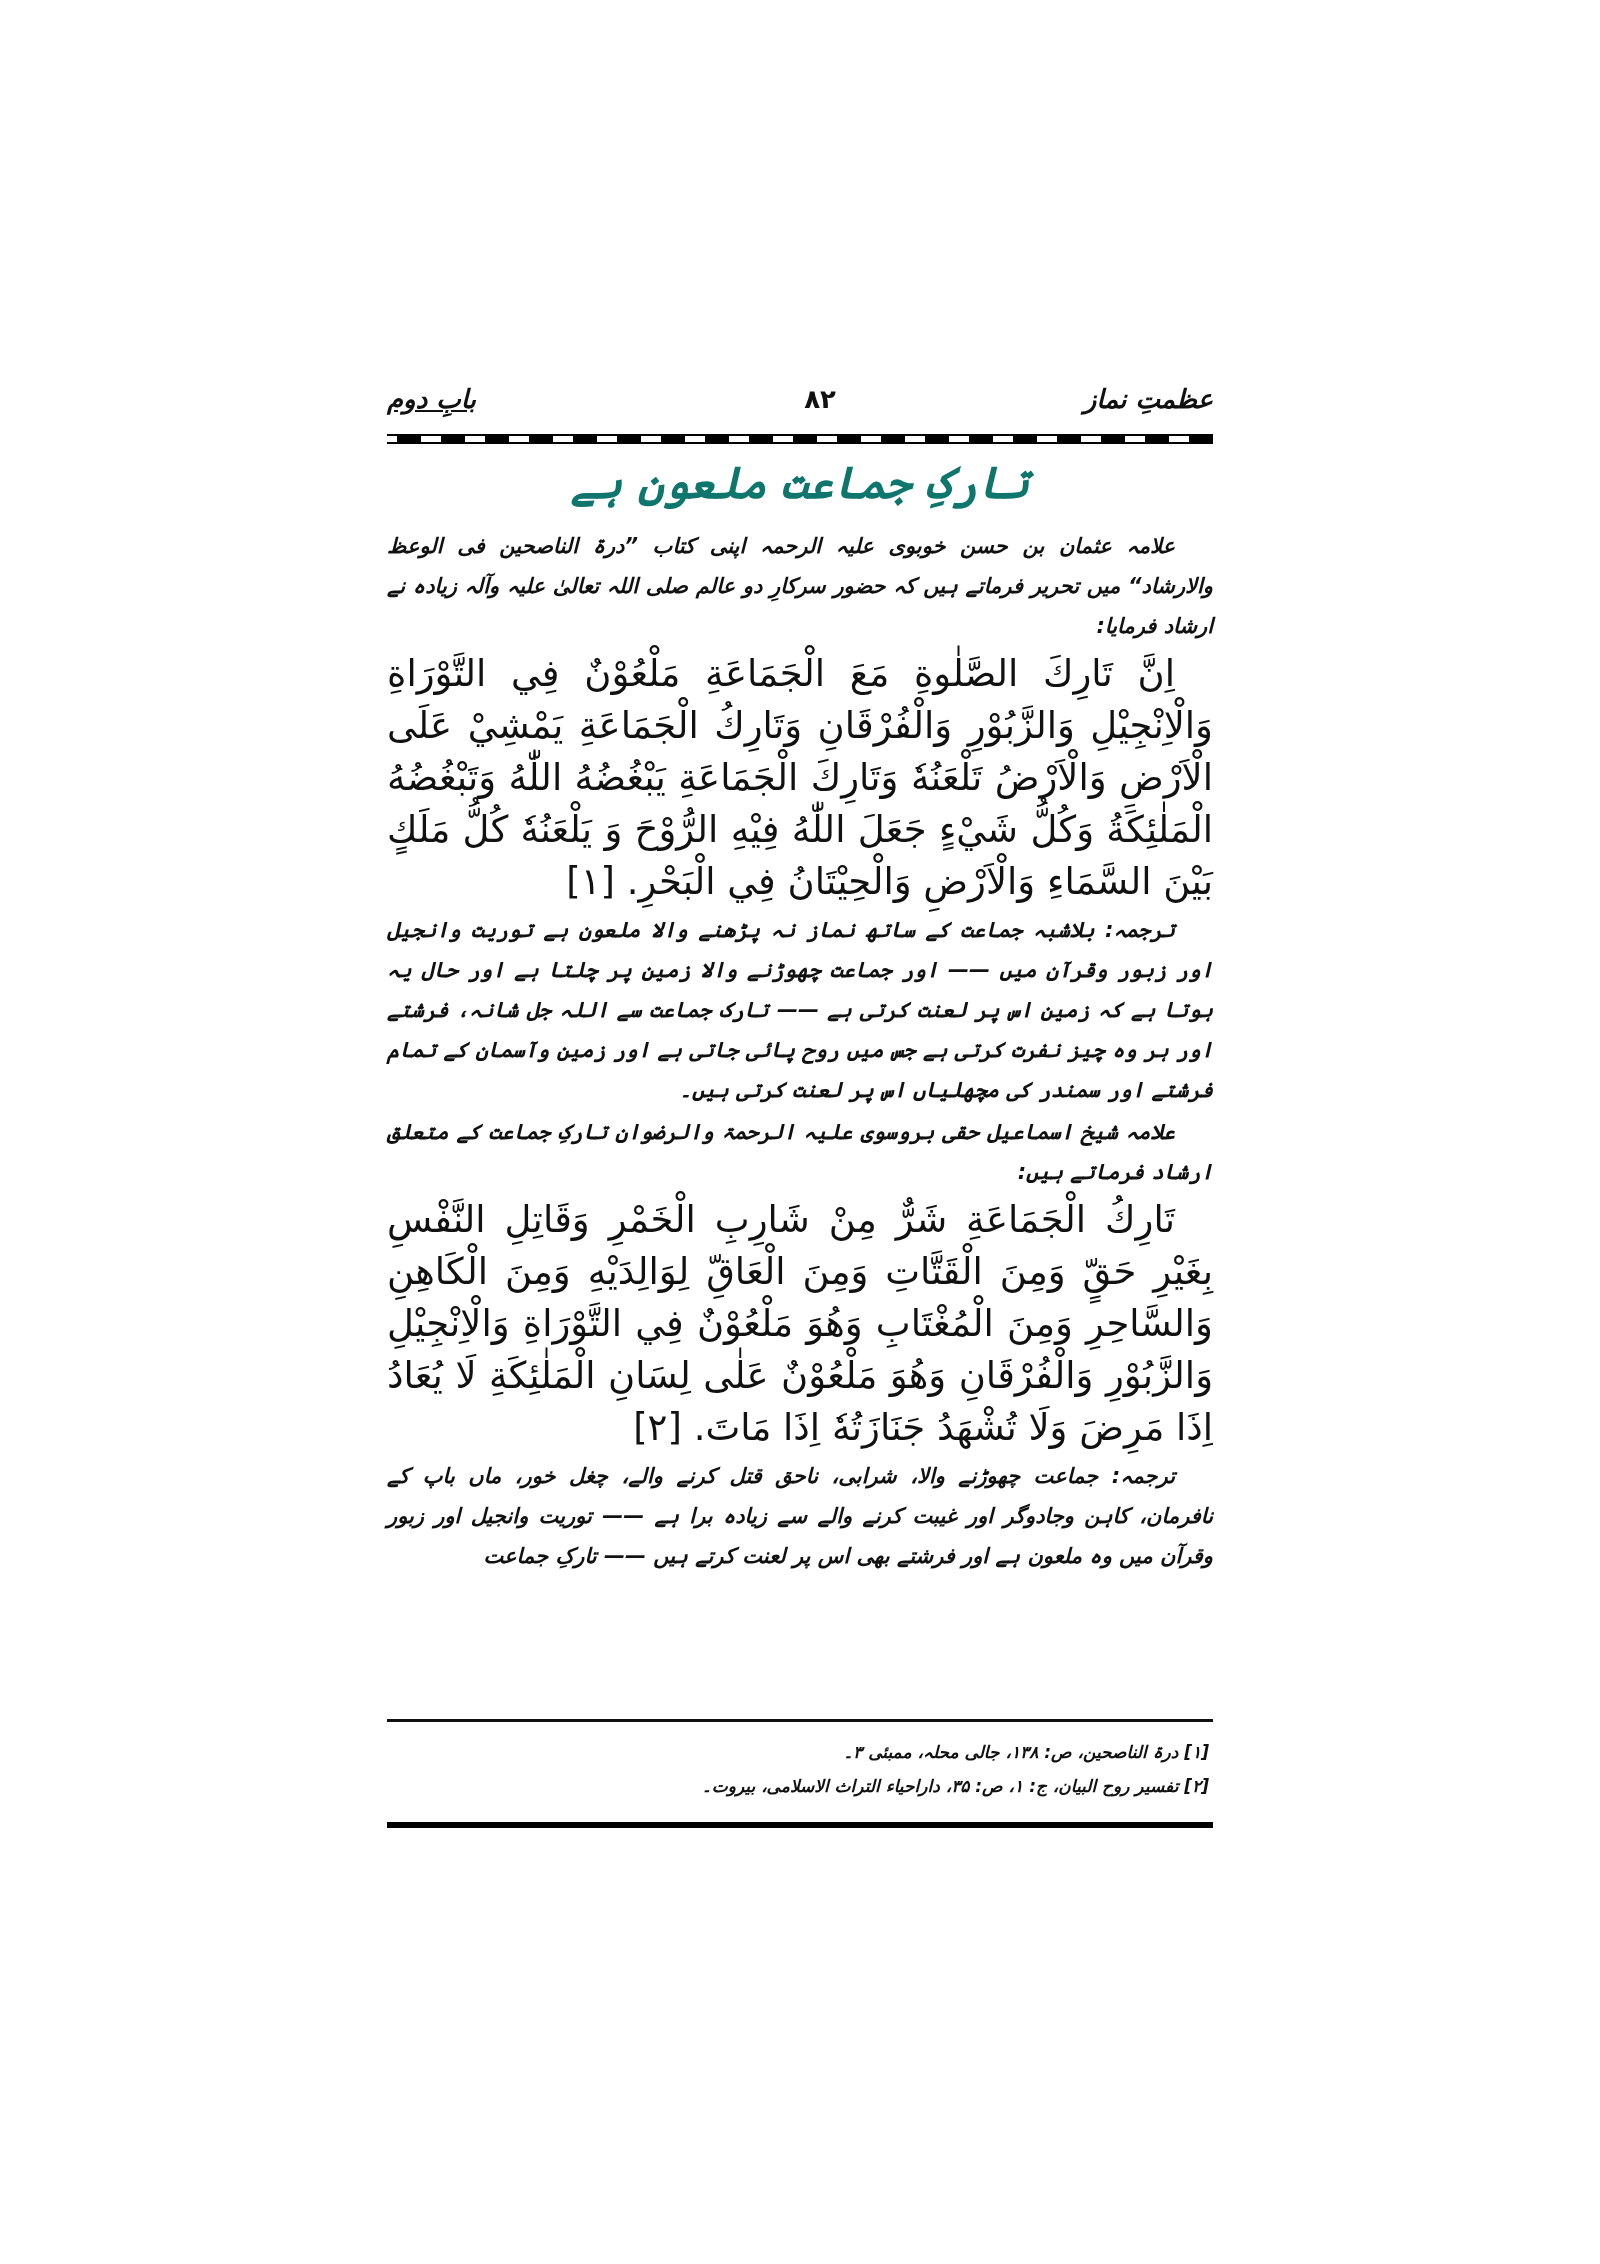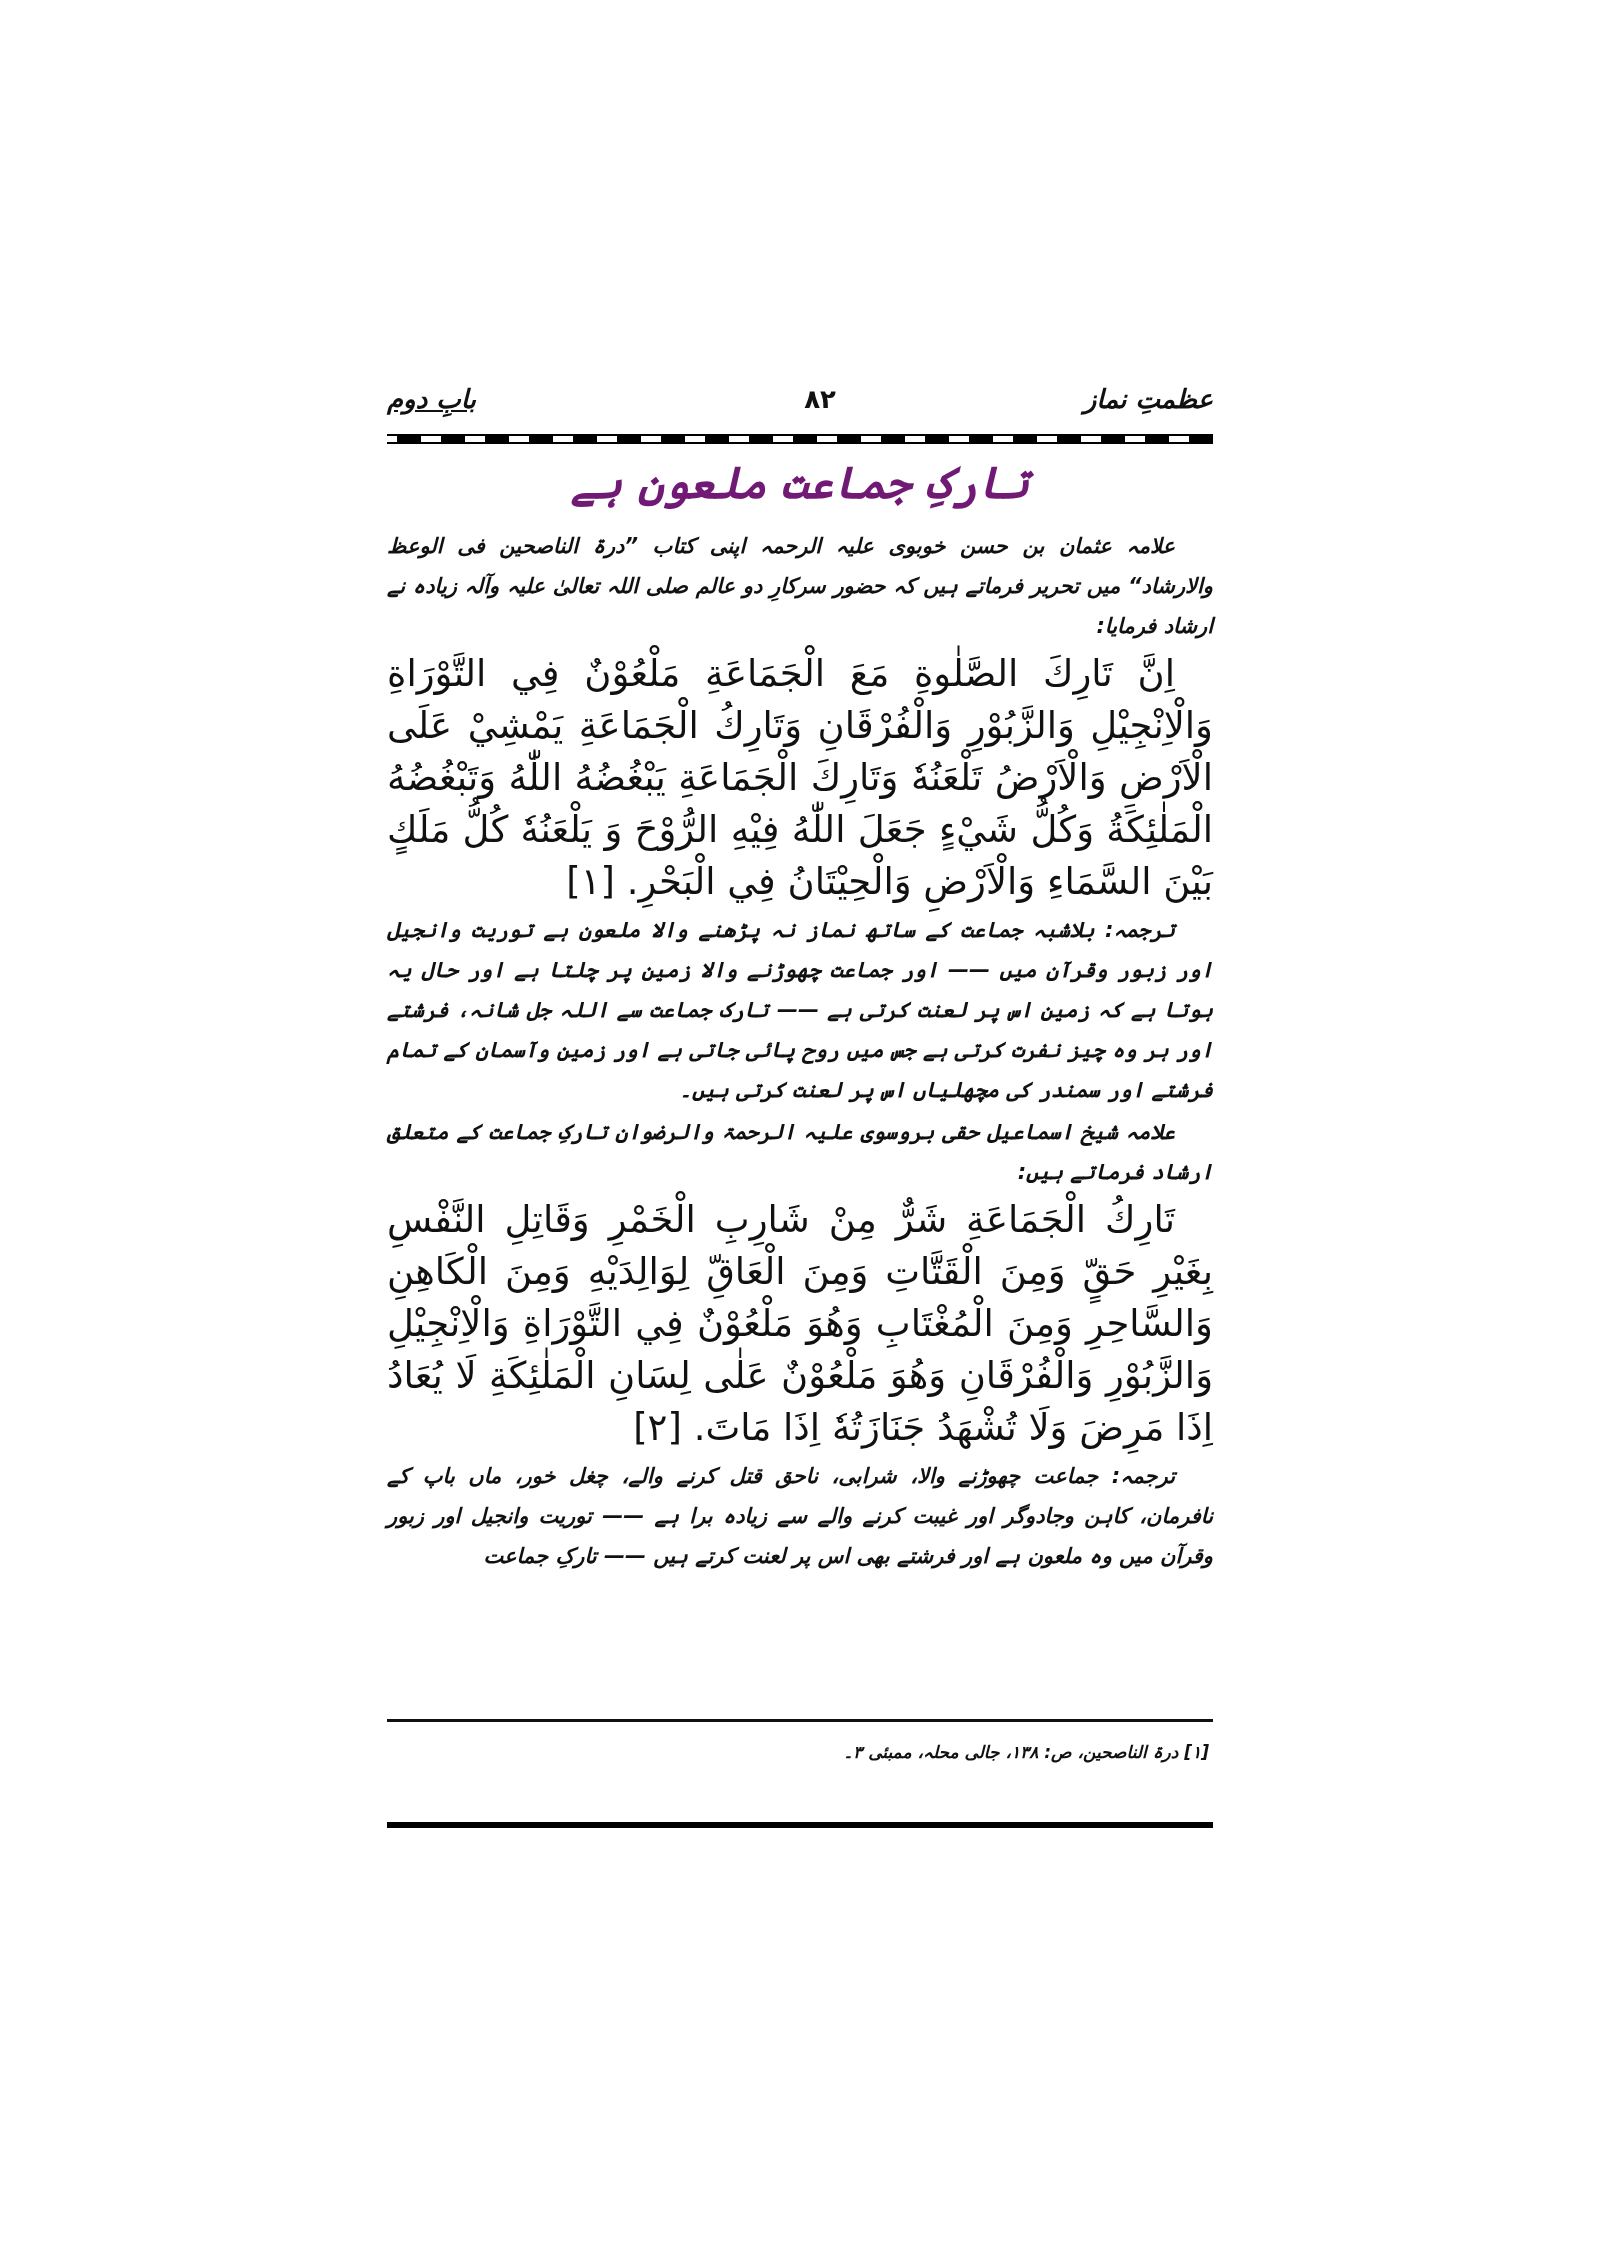--- a/index.html
+++ b/index.html
@@ -136,21 +136,21 @@
 <div class="page">
 
   <div class="running-header">
     <span class="rh-book">عظمتِ نماز</span>
     <span class="rh-page">۸۲</span>
     <span class="rh-chapter">بابِ دوم</span>
   </div>
 
   <div class="dash-rule"></div>
 
-  <h1 class="title" style="color: #701a75; font-style: italic;">تارکِ جماعت ملعون ہے</h1>
+  <h1 class="title" style="color: #0f766e; font-style: italic;">تارکِ جماعت ملعون ہے</h1>
 
   <p class="urdu indent block">علامہ عثمان بن حسن خوبوی علیہ الرحمہ اپنی کتاب ”درۃ الناصحین فی الوعظ والارشاد“ میں تحریر فرماتے ہیں کہ حضور سرکارِ دو عالم صلی اللہ تعالیٰ علیہ وآلہ زیادہ نے ارشاد فرمایا:</p>
 
   <p class="arabic block">
     <span>اِنَّ تَارِكَ الصَّلٰوةِ مَعَ الْجَمَاعَةِ مَلْعُوْنٌ فِي التَّوْرَاةِ وَالْاِنْجِيْلِ وَالزَّبُوْرِ وَالْفُرْقَانِ وَتَارِكُ الْجَمَاعَةِ يَمْشِيْ عَلَى الْاَرْضِ وَالْاَرْضُ تَلْعَنُهٗ وَتَارِكَ الْجَمَاعَةِ يَبْغُضُهُ اللّٰهُ وَتَبْغُضُهُ الْمَلٰئِكَةُ وَكُلُّ شَيْءٍ جَعَلَ اللّٰهُ فِيْهِ الرُّوْحَ وَ يَلْعَنُهٗ كُلُّ مَلَكٍ بَيْنَ السَّمَاءِ وَالْاَرْضِ وَالْحِيْتَانُ فِي الْبَحْرِ.</span>
     <span class="ref-mark">[۱]</span>
   </p>
 
   <p class="urdu indent block">ترجمہ: بلاشبہ جماعت کے ساتھ نماز نہ پڑھنے والا ملعون ہے توریت وانجیل اور زبور وقرآن میں —— اور جماعت چھوڑنے والا زمین پر چلتا ہے اور حال یہ ہوتا ہے کہ زمین اس پر لعنت کرتی ہے —— تارک جماعت سے اللہ جل شانہ، فرشتے اور ہر وہ چیز نفرت کرتی ہے جس میں روح پائی جاتی ہے اور زمین وآسمان کے تمام فرشتے اور سمندر کی مچھلیاں اس پر لعنت کرتی ہیں۔</p>
 
@@ -161,15 +161,16 @@
     <span class="ref-mark">[۲]</span>
   </p>
 
   <p class="urdu indent block">ترجمہ: جماعت چھوڑنے والا، شرابی، ناحق قتل کرنے والے، چغل خور، ماں باپ کے نافرمان، کاہن وجادوگر اور غیبت کرنے والے سے زیادہ برا ہے —— توریت وانجیل اور زبور وقرآن میں وہ ملعون ہے اور فرشتے بھی اس پر لعنت کرتے ہیں —— تارکِ جماعت</p>
 </div>
 
 <div class="footnote-rule"></div>
 
 <div class="footnotes">
   <div class="footnote">[۱] درۃ الناصحین، ص: ۱۳۸، جالی محلہ، ممبئی ۳۔</div>
+  <div class="footnote">[۲] تفسیر روح البیان، ج: ۱، ص: ۳۵، داراحیاء التراث الاسلامی، بیروت۔</div>
 </div>
 
 <div class="bottom-rule"></div>
 
 </body></html>

